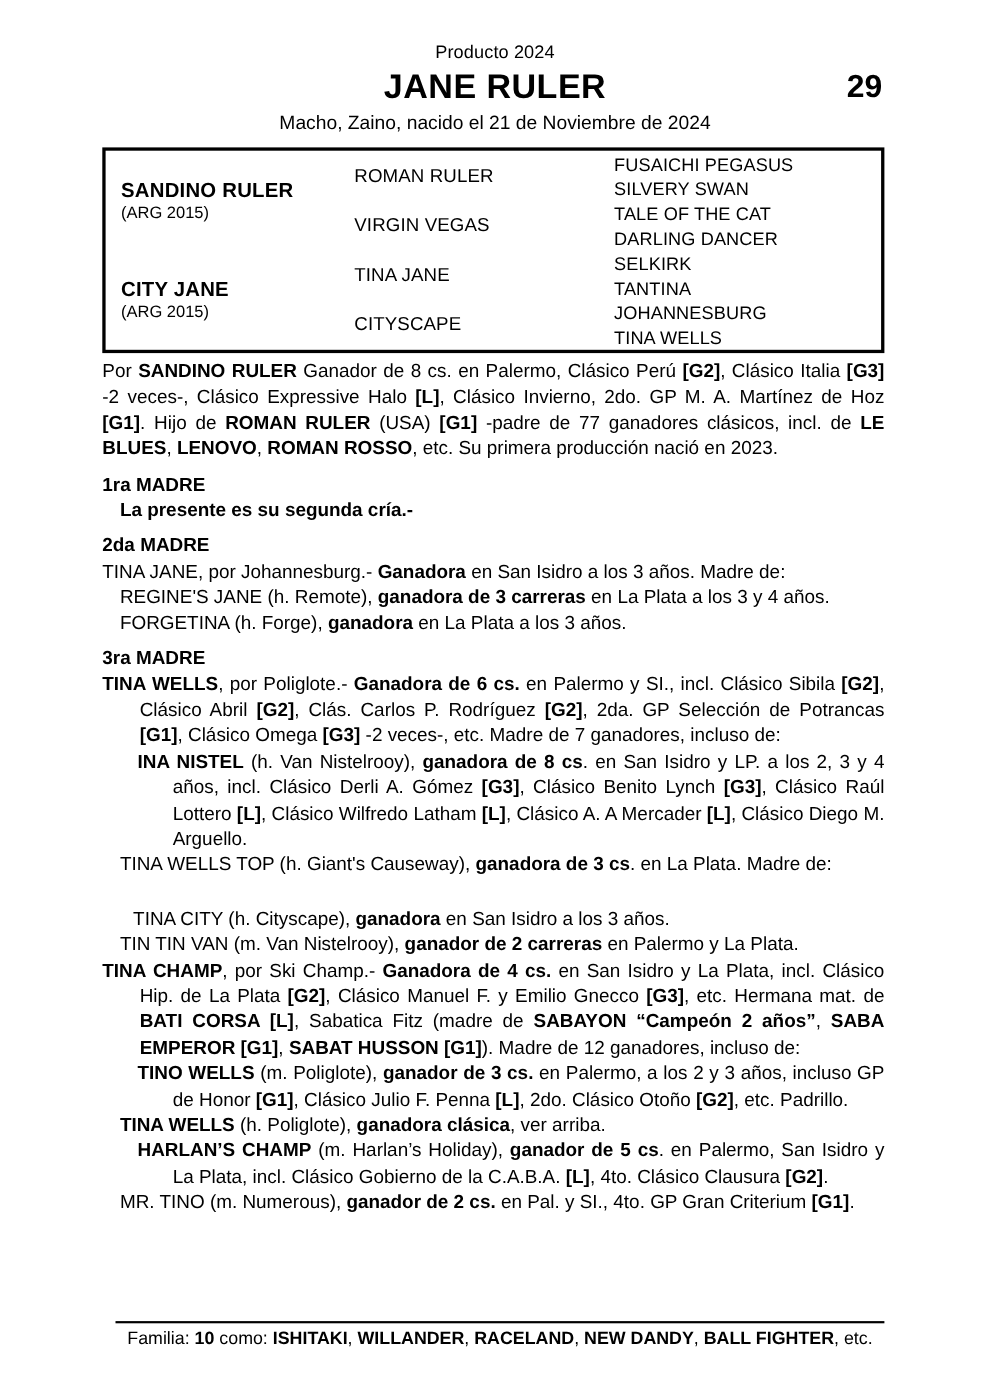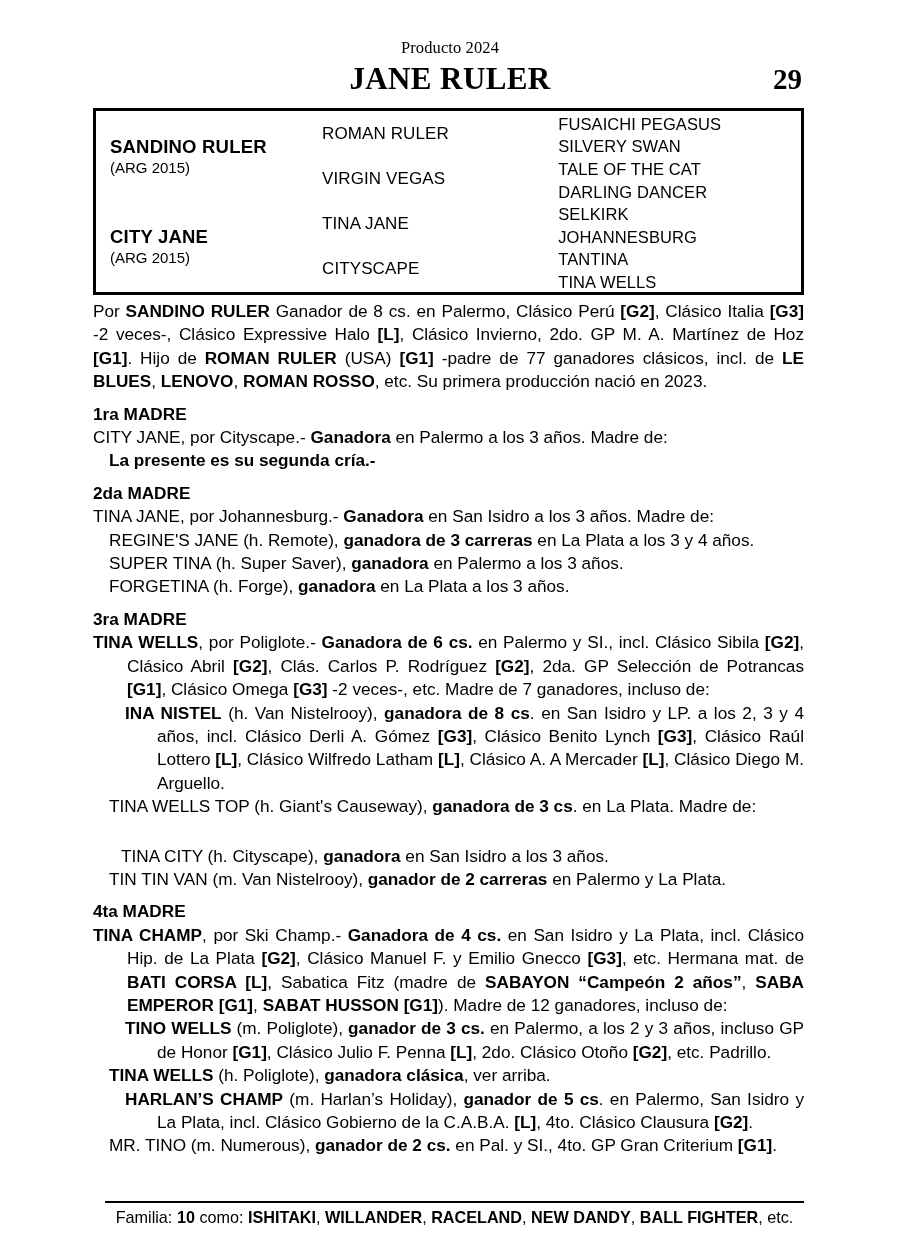--- a/index.html
+++ b/index.html
@@ -20,21 +20,20 @@
     height: 1248px;
     box-sizing: border-box;
     padding: 0;
     overflow: hidden;
   }
 
   
   .header {
     padding-top: 38px;
     text-align: center;
-    font-family: Liberation Serif, serif;
   }
   .product-year {
     font-size: 16.5px;
     line-height: 20px;
     letter-spacing: 0.1px;
   }
   .title-row {
     position: relative;
     margin-top: 3px;
     height: 36px;
@@ -166,20 +165,21 @@
 <body>
 
 <div class="page">
 
   <div class="header">
     <div class="product-year">Producto 2024</div>
     <div class="title-row">
       <div class="horse-name">JANE RULER</div>
       <div class="catalog-number">29</div>
     </div>
+    <div class="subtitle">Macho, Zaino, nacido el 21 de Noviembre de 2024</div>
   </div>
 
   <div class="ped-box">
 
     <div class="ped-col ped-col-1">
       <div class="ped-half">
         <div class="ped-name-bold">SANDINO RULER</div>
         <div class="ped-origin">(ARG 2015)</div>
       </div>
       <div class="ped-half">
@@ -213,50 +213,47 @@
       <div class="ped-eighth">
         <span class="ped-name-small">TALE OF THE CAT</span>
       </div>
       <div class="ped-eighth">
         <span class="ped-name-small">DARLING DANCER</span>
       </div>
       <div class="ped-eighth">
         <span class="ped-name-small">SELKIRK</span>
       </div>
       <div class="ped-eighth">
+        <span class="ped-name-small">TANTINA</span>
+      </div>
+      <div class="ped-eighth">
         <span class="ped-name-small">JOHANNESBURG</span>
-      </div>
-      <div class="ped-eighth">
-        <span class="ped-name-small">TANTINA</span>
       </div>
       <div class="ped-eighth">
         <span class="ped-name-small">TINA WELLS</span>
       </div>
     </div>
 
   </div>
 
   <div class="body-text">
     <div class="para justify">Por <b>SANDINO RULER</b> Ganador de 8 cs. en Palermo, Clásico Perú <b>[G2]</b>, Clásico Italia <b>[G3]</b> -2 veces-, Clásico Expressive Halo <b>[L]</b>, Clásico Invierno, 2do. GP M. A. Martínez de Hoz <b>[G1]</b>. Hijo de <b>ROMAN RULER</b> (USA) <b>[G1]</b> -padre de 77 ganadores clásicos, incl. de <b>LE BLUES</b>, <b>LENOVO</b>, <b>ROMAN ROSSO</b>, etc. Su primera producción nació en 2023.</div>
     <div id="sections-root">
         <div class="sec-head">1ra MADRE</div>
-        <div class="lvl0 justify">CITY JANE, por Cityscape.- <b>Ganadora</b> en Palermo a los 3 años. Madre de:</div>
         <div class="lvl1 justify"><b>La presente es su segunda cría.-</b></div>
         <div class="sec-head">2da MADRE</div>
         <div class="lvl0 justify">TINA JANE, por Johannesburg.- <b>Ganadora</b> en San Isidro a los 3 años. Madre de:</div>
         <div class="lvl1 justify">REGINE'S JANE (h. Remote), <b>ganadora de 3 carreras</b> en La Plata a los 3 y 4 años.</div>
-        <div class="lvl1 justify">SUPER TINA (h. Super Saver), <b>ganadora</b> en Palermo a los 3 años.</div>
         <div class="lvl1 justify">FORGETINA (h. Forge), <b>ganadora</b> en La Plata a los 3 años.</div>
         <div class="sec-head">3ra MADRE</div>
         <div class="lvl0 hang-ind justify"><b>TINA WELLS</b>, por Poliglote.- <b>Ganadora de 6 cs.</b> en Palermo y SI., incl. Clásico Sibila <b>[G2]</b>, Clásico Abril <b>[G2]</b>, Clás. Carlos P. Rodríguez <b>[G2]</b>, 2da. GP Selección de Potrancas <b>[G1]</b>, Clásico Omega <b>[G3]</b> -2 veces-, etc. Madre de 7 ganadores, incluso de:</div>
         <div class="lvl1 hang-ind2 justify"><b>INA NISTEL</b> (h. Van Nistelrooy), <b>ganadora de 8 cs</b>. en San Isidro y LP. a los 2, 3 y 4 años, incl. Clásico Derli A. Gómez <b>[G3]</b>, Clásico Benito Lynch <b>[G3]</b>, Clásico Raúl Lottero <b>[L]</b>, Clásico Wilfredo Latham <b>[L]</b>, Clásico A. A Mercader <b>[L]</b>, Clásico Diego M. Arguello.</div>
         <div class="lvl1 justify">TINA WELLS TOP (h. Giant's Causeway), <b>ganadora de 3 cs</b>. en La Plata. Madre de:</div>
         <div class="lvl2 justify">TINA CITY (h. Cityscape), <b>ganadora</b> en San Isidro a los 3 años.</div>
         <div class="lvl1 justify">TIN TIN VAN (m. Van Nistelrooy), <b>ganador de 2 carreras</b> en Palermo y La Plata.</div>
-        <div class="sec-head">4ta MADRE</div>
         <div class="lvl0 hang-ind justify"><b>TINA CHAMP</b>, por Ski Champ.- <b>Ganadora de 4 cs.</b> en San Isidro y La Plata, incl. Clásico Hip. de La Plata <b>[G2]</b>, Clásico Manuel F. y Emilio Gnecco <b>[G3]</b>, etc. Hermana mat. de <b>BATI CORSA [L]</b>, Sabatica Fitz (madre de <b>SABAYON “Campeón 2 años”</b>, <b>SABA EMPEROR [G1]</b>, <b>SABAT HUSSON [G1]</b>). Madre de 12 ganadores, incluso de:</div>
         <div class="lvl1 hang-ind2 justify"><b>TINO WELLS</b> (m. Poliglote), <b>ganador de 3 cs.</b> en Palermo, a los 2 y 3 años, incluso GP de Honor <b>[G1]</b>, Clásico Julio F. Penna <b>[L]</b>, 2do. Clásico Otoño <b>[G2]</b>, etc. Padrillo.</div>
         <div class="lvl1 justify"><b>TINA WELLS</b> (h. Poliglote), <b>ganadora clásica</b>, ver arriba.</div>
         <div class="lvl1 hang-ind2 justify"><b>HARLAN’S CHAMP</b> (m. Harlan’s Holiday), <b>ganador de 5 cs</b>. en Palermo, San Isidro y La Plata, incl. Clásico Gobierno de la C.A.B.A. <b>[L]</b>, 4to. Clásico Clausura <b>[G2]</b>.</div>
         <div class="lvl1 justify">MR. TINO (m. Numerous), <b>ganador de 2 cs.</b> en Pal. y SI., 4to. GP Gran Criterium <b>[G1]</b>.</div>
       </div>
   </div>
 
   <div class="footer">
     <div class="footer-rule"></div>

